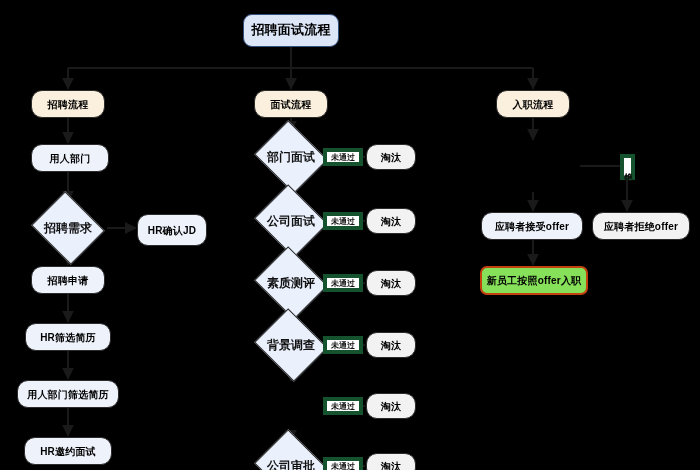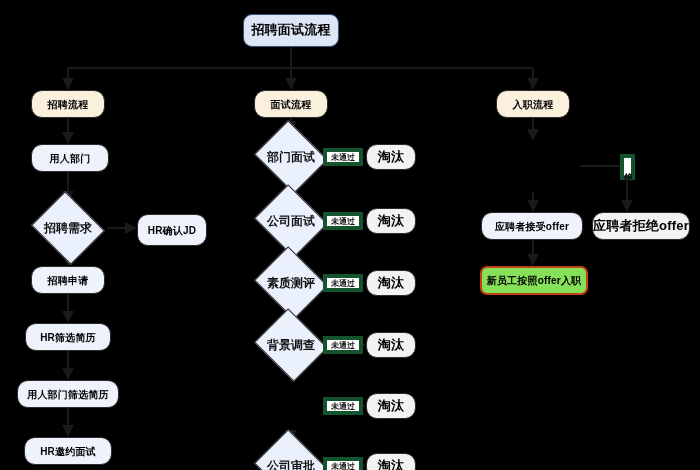--- a/index.html
+++ b/index.html
@@ -39,21 +39,21 @@
     font-size:10px;
   }
   .proc-node{
     background:#eef2fb;
     border:1px solid #2b2b2b;
     font-size:10px;
   }
   .gray-node{
     background:#f2f2f2;
     border:1px solid #2b2b2b;
-    font-size:13px;
+    font-size:10px;
   }
   .green-node{
     background:#86e05a;
     border:2px solid #c2410c;
     border-radius:7px;
     font-size:10px;
   }
   .diamond{
     position:absolute;
     z-index:3;

